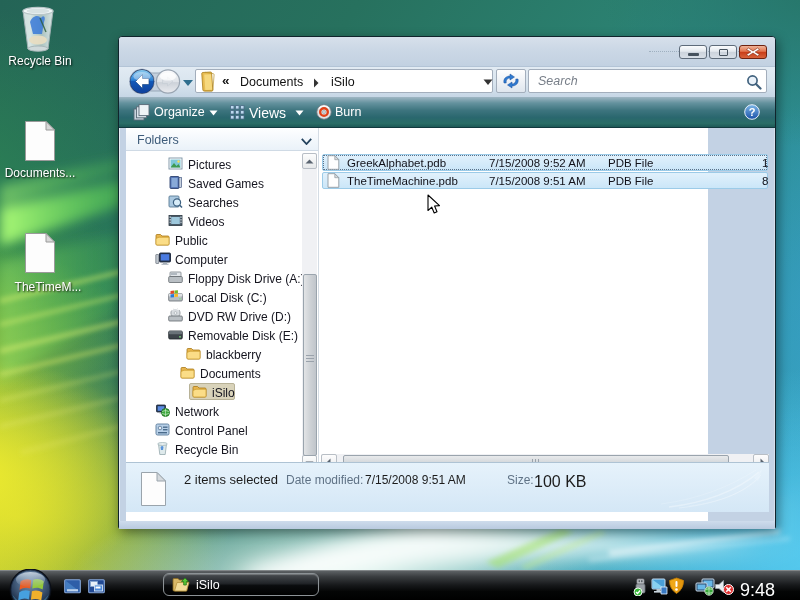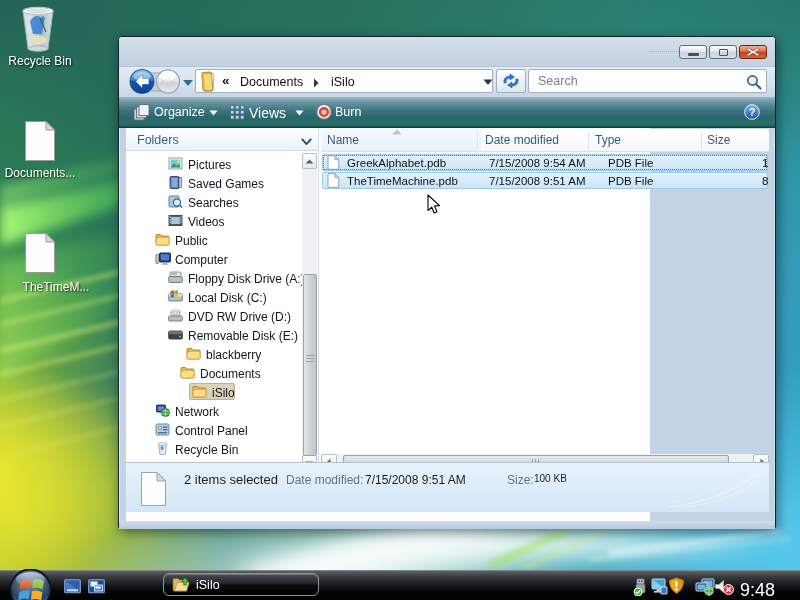--- a/index.html
+++ b/index.html
@@ -34,21 +34,21 @@
   background:linear-gradient(180deg,#fbfcfd 0%,#e3e8ee 45%,#ccd3dc 50%,#d8dfe7 100%); }
 #btnmin { left:560px; } #btnmax { left:590px; }
 #btnclose { left:620px; width:28px;
   background:linear-gradient(180deg,#f0b49a 0%,#e2744e 45%,#c83c18 50%,#d8633c 100%);
   border-color:#6e2210; }
 #addr { position:absolute; left:0; top:30px; width:100%; height:30px;
   background:linear-gradient(180deg,#e2ebf3 0%,#d8e4ee 55%,#c6d6e5 100%); }
 #toolbar { position:absolute; left:0; top:60px; width:100%; height:31px;
   background:linear-gradient(180deg,#9fb6c3 0%,#64929e 20%,#3d747e 45%,#2a676e 68%,#296d66 88%,#1d5956 100%);
   border-bottom:1px solid #11393e; }
-#client { position:absolute; left:7px; top:91px; width:524px; height:393px; background:#fff; }
+#client { position:absolute; left:7px; top:91px; width:582px; height:393px; background:#fff; }
 #botframe { position:absolute; left:0px; top:484px; width:100%; height:8px;
   background:linear-gradient(180deg,#cedcec,#b9cadf); }
 
 #folderhdr { position:absolute; left:0; top:1px; width:192px; height:22px;
   background:linear-gradient(180deg,#fdfeff,#eaf2f9); border-bottom:1px solid #cfdae5; }
 .treeitem { position:absolute; height:19px; font-size:12px; color:#15151f; white-space:nowrap; }
 
 #listhdr { position:absolute; left:195px; top:1px; width:448px; height:23px;
   background:linear-gradient(180deg,#ffffff,#f5f8fb); border-bottom:1px solid #d6dee6; }
 .hdrdiv { position:absolute; top:3px; width:1px; height:18px; background:#dde4eb; }
@@ -138,21 +138,21 @@
 <div class="lbl" style="left:0px;top:54px;width:80px">Recycle Bin</div>
 <svg class="beam" width="32" height="42" viewBox="0 0 32 42" style="left:24px;top:120px">
   <path d="M1.5 1.5 H22 L30.5 10 V40.5 H1.5 Z" fill="#fdfdfd" stroke="#9a9a9a" stroke-width="1"></path>
   <path d="M22 1.5 L22 10 L30.5 10 Z" fill="#d8d8d8" stroke="#9a9a9a" stroke-width="1"></path>
 </svg>
 <div class="lbl" style="left:0px;top:166px;width:80px">Documents...</div>
 <svg class="beam" width="32" height="42" viewBox="0 0 32 42" style="left:24px;top:232px">
   <path d="M1.5 1.5 H22 L30.5 10 V40.5 H1.5 Z" fill="#fdfdfd" stroke="#9a9a9a" stroke-width="1"></path>
   <path d="M22 1.5 L22 10 L30.5 10 Z" fill="#d8d8d8" stroke="#9a9a9a" stroke-width="1"></path>
 </svg>
-<div class="lbl" style="left:16px;top:280px;width:80px">TheTimeM...</div>
+<div class="lbl" style="left:8px;top:280px;width:80px">TheTimeM...</div>
 <div id="win">
   <div id="titlebar"></div>
   <div style="position:absolute;left:530px;top:14px;width:118px;height:3px;border-top:1px dotted #9fb0c0;border-bottom:1px dotted #c9d4e0"></div>
   <div class="capbtn" id="btnmin">
       <div style="position:absolute;left:8px;top:6.5px;width:11px;height:3px;background:#46525e;border-radius:1px"></div>
     </div>
   <div class="capbtn" id="btnmax">
       <div style="position:absolute;left:9px;top:3px;width:9px;height:7px;border:1.5px solid #46525e;border-radius:1px"></div>
     </div>
   <div class="capbtn" id="btnclose">
@@ -208,21 +208,21 @@
     </div>
 
     <div style="position:absolute;left:377px;top:1.5px;width:30px;height:24px;background:linear-gradient(180deg,#fefefe,#dfe6ee);border:1px solid #a3aebc;border-radius:2px">
       <svg width="20" height="16" viewBox="0 0 20 16" style="position:absolute;left:4px;top:3px">
         <path d="M3 10 C2 6 5 3 9 3 L9 1 L13.5 4 L9 7 L9 5 C6.5 5 4.6 7 5.2 10 Z" fill="#2e7ad0" stroke="#1a4e9a" stroke-width="0.5"></path>
         <path d="M17 6 C18 10 15 13 11 13 L11 15 L6.5 12 L11 9 L11 11 C13.5 11 15.4 9 14.8 6 Z" fill="#2e7ad0" stroke="#1a4e9a" stroke-width="0.5"></path>
       </svg>
     </div>
 
     <div style="position:absolute;left:409px;top:1.5px;width:239px;height:24px;background:#fff;border:1px solid #a3aebc;border-radius:2px">
-      <span style="position:absolute;left:9px;top:4px;font-size:12.5px;color:#777e88">Search</span>
+      <span style="position:absolute;left:9px;top:4px;font-size:12.5px;font-style:italic;color:#777e88">Search</span>
       <svg width="16" height="16" viewBox="0 0 16 16" style="position:absolute;left:217px;top:4px">
         <circle cx="6.5" cy="6.5" r="4.6" fill="#eaf2fa" stroke="#41627e" stroke-width="1.7"></circle>
         <line x1="10" y1="10" x2="14.5" y2="14.5" stroke="#41627e" stroke-width="2.2" stroke-linecap="round"></line>
       </svg>
     </div>
   </div>
   <div id="toolbar">
     <svg width="17" height="17" viewBox="0 0 17 17" style="position:absolute;left:14px;top:7px">
       <rect x="1" y="5" width="10" height="11" fill="#c8d4de" stroke="#5a6a78" stroke-width="0.9"></rect>
       <rect x="3.5" y="2.8" width="10" height="11" fill="#dbe4ec" stroke="#5a6a78" stroke-width="0.9"></rect>
@@ -393,41 +393,28 @@
       <svg width="9" height="5" viewBox="0 0 9 5" style="position:absolute;left:2px;top:5px">
           <path d="M0.5 0.5 L8.5 0.5 L4.5 4.5 Z" fill="#5a6470"></path>
         </svg>
       </div>
     <div class="sbthumb" style="left:176.5px;top:146px;width:14px;height:182px;background:linear-gradient(90deg,#e2e4e6,#cdd1d5 55%,#c0c5cb)">
       <div style="position:absolute;left:2.5px;top:80px;width:8px;height:1.4px;background:#9aa2ab"></div>
       <div style="position:absolute;left:2.5px;top:83px;width:8px;height:1.4px;background:#9aa2ab"></div>
       <div style="position:absolute;left:2.5px;top:86px;width:8px;height:1.4px;background:#9aa2ab"></div>
     </div>
     <div style="position:absolute;left:192px;top:0;width:1px;height:343px;background:#d4dce4"></div>
-    <div id="listhdr">
-      <div style="position:absolute;left:0;top:0;width:160px;height:22px;background:linear-gradient(180deg,#f3f8fd,#e9f2fa)"></div>
-      <span class="hdrtxt" style="left:6px">Name</span>
-      <svg width="12" height="6" viewBox="0 0 12 6" style="position:absolute;left:70px;top:0">
-          <path d="M6 0.5 L11 5.5 L1 5.5 Z" fill="#b8c6d2"></path>
-        </svg>
-      <div class="hdrdiv" style="left:156px"></div>
-      <span class="hdrtxt" style="left:164px">Date modified</span>
-      <div class="hdrdiv" style="left:267px"></div>
-      <span class="hdrtxt" style="left:274px">Type</span>
-      <div class="hdrdiv" style="left:380px"></div>
-      <span class="hdrtxt" style="left:386px">Size</span>
-    </div>
     <div id="list">
       <div class="row" style="top:25.5px;outline:1px dotted #5a728a;outline-offset:-2px">
         <svg width="13" height="15" viewBox="0 0 13 15" style="position:absolute;left:4px;top:0.5px">
             <path d="M1 0.7 H7.8 L11.8 4.7 V14.3 H1 Z" fill="#fefefe" stroke="#8e98a0" stroke-width="0.9"></path>
             <path d="M7.8 0.7 L7.8 4.7 L11.8 4.7 Z" fill="#d8dcde" stroke="#8e98a0" stroke-width="0.7"></path>
           </svg>
         <span class="rowtxt" style="left:24px">GreekAlphabet.pdb</span>
-        <span class="rowtxt" style="left:166px">7/15/2008 9:54 AM</span>
+        <span class="rowtxt" style="left:166px">7/15/2008 9:52 AM</span>
         <span class="rowtxt" style="left:285px">PDB File</span>
         <span class="rowtxt" style="left:439px">1</span>
       </div>
       <div class="row" style="top:43.5px">
         <svg width="13" height="15" viewBox="0 0 13 15" style="position:absolute;left:4px;top:0.5px">
             <path d="M1 0.7 H7.8 L11.8 4.7 V14.3 H1 Z" fill="#fefefe" stroke="#8e98a0" stroke-width="0.9"></path>
             <path d="M7.8 0.7 L7.8 4.7 L11.8 4.7 Z" fill="#d8dcde" stroke="#8e98a0" stroke-width="0.7"></path>
           </svg>
         <span class="rowtxt" style="left:24px">TheTimeMachine.pdb</span>
         <span class="rowtxt" style="left:166px">7/15/2008 9:51 AM</span>
@@ -454,21 +441,21 @@
     </div>
     <div id="details">
       <svg width="27" height="36" viewBox="0 0 27 36" style="position:absolute;left:14px;top:8px">
         <path d="M1.5 1.5 H17 L25.5 10 V34.5 H1.5 Z" fill="#fdfdfd" stroke="#9aa4ac" stroke-width="1"></path>
         <path d="M17 1.5 L17 10 L25.5 10 Z" fill="#d5dade" stroke="#9aa4ac" stroke-width="1"></path>
       </svg>
       <span style="position:absolute;left:58px;top:9px;font-size:13px;color:#1c1c1c">2 items selected</span>
       <span style="position:absolute;left:160px;top:10px;font-size:12px;color:#5f7285">Date modified:</span>
       <span style="position:absolute;left:239px;top:10px;font-size:12px;color:#1c1c1c">7/15/2008 9:51 AM</span>
       <span style="position:absolute;left:381px;top:10px;font-size:12px;color:#5f7285">Size:</span>
-      <span style="position:absolute;left:408px;top:10px;font-size:10px;color:#1c1c1c">100 KB</span>
+      <span style="position:absolute;left:408px;top:10px;font-size:16px;color:#1c1c1c">100 KB</span>
       <svg width="110" height="46" viewBox="0 0 110 46" style="position:absolute;left:533px;top:2px">
         <g fill="none" stroke="#ffffff" opacity="0.6">
           <path d="M10 42 C45 38 78 26 100 7" stroke-width="1.6" opacity="0.55"></path>
           <path d="M20 43 C55 39 84 30 102 10" stroke-width="1" opacity="0.45"></path>
           <path d="M2 39 C40 34 70 22 97 5" stroke-width="0.8" opacity="0.35"></path>
           <path d="M30 41 C60 37 86 28 101 12" stroke-width="0.7" opacity="0.3"></path>
           <path d="M95 13 L103 4 L99 16 Z" fill="#eef7fd" stroke="none" opacity="0.7"></path>
         </g>
       </svg>
     </div>

